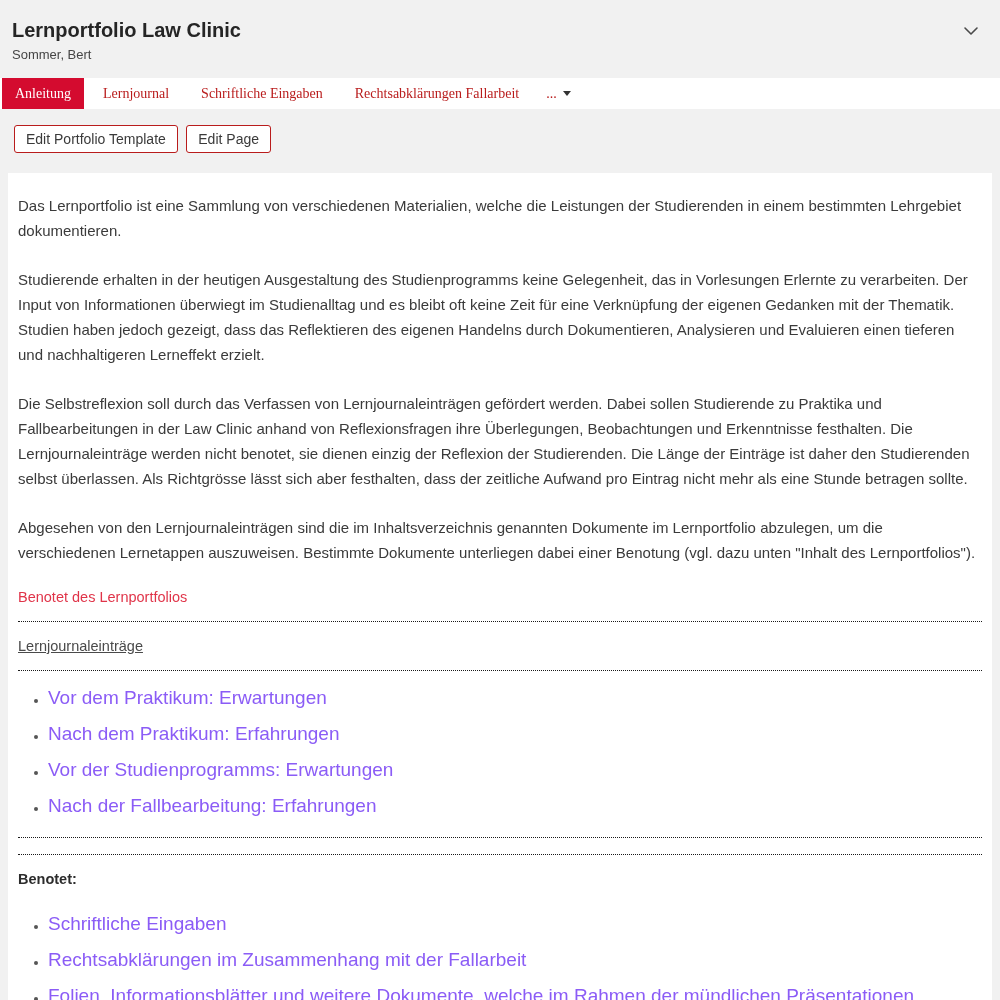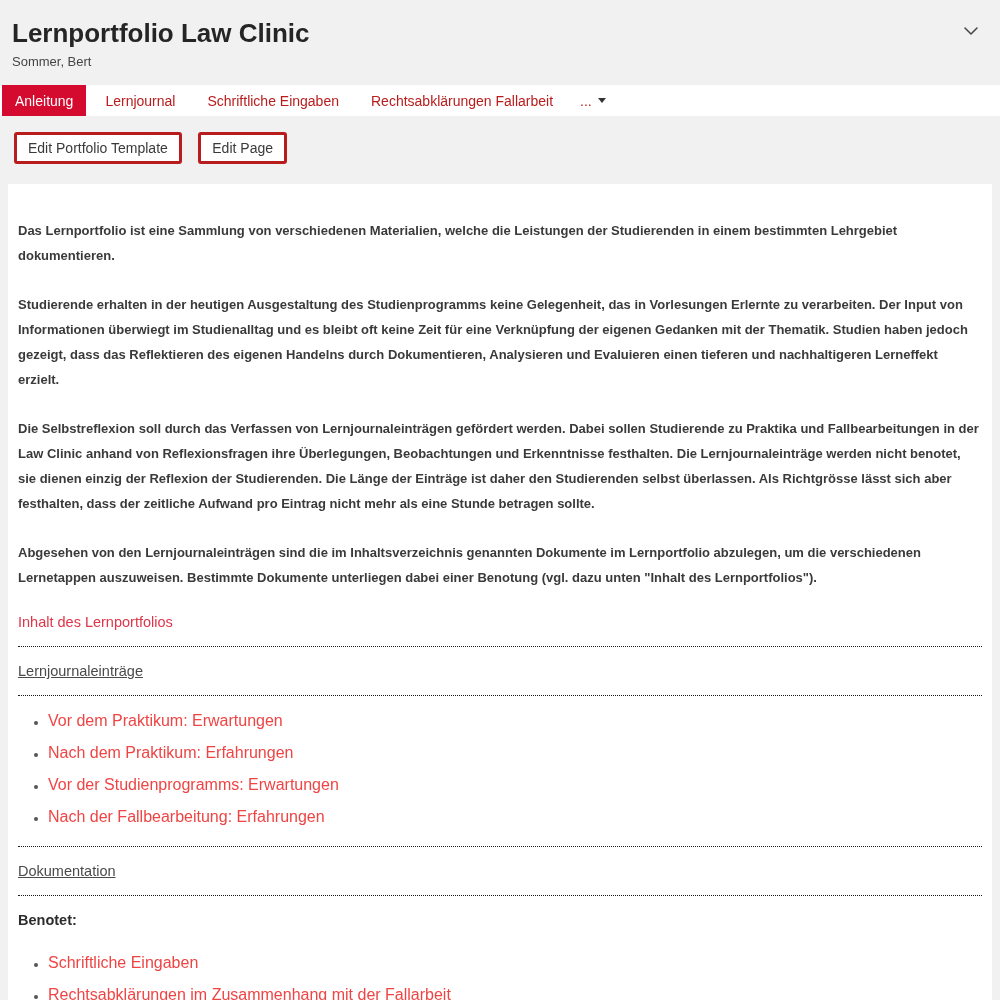--- a/index.html
+++ b/index.html
@@ -15,59 +15,59 @@
   *{box-sizing:border-box;}
   html,body{margin:0;padding:0;}
   body{
     width:1000px;height:1000px;overflow:hidden;
     background:var(--page-bg);
     font-family:"Liberation Sans","DejaVu Sans",sans-serif;
     color:var(--text);
   }
   
   .page-header{position:relative;padding:18px 12px 0 12px;}
-  .page-title{font-size:26px;font-weight:bold;color:var(--heading);line-height:1.2;}
+  .page-title{font-size:20px;font-weight:bold;color:var(--heading);line-height:1.2;}
   .page-subtitle{font-size:13px;color:#454545;margin-top:5px;}
   .header-chevron{
     position:absolute;top:22px;right:20px;width:18px;height:18px;cursor:pointer;
   }
   .header-chevron svg{display:block;}
   
   .tabbar{
     margin-top:16px;background:#ffffff;height:31px;
-    display:flex;align-items:stretch;padding-left:2px;white-space:nowrap;
+    display:flex;align-items:stretch;padding-left:2px;white-space:nowrap;font-family:Liberation Serif, serif;
   }
   .tab{
     display:flex;align-items:center;padding:0 13px;margin-right:6px;
     font-size:14px;color:#b91c1c;cursor:pointer;
   }
   .tab.active{background:var(--accent-red);color:#ffffff;}
   .tab.more{padding:0 8px;}
   .caret{
     display:inline-block;width:0;height:0;margin-left:6px;
     border-left:4px solid transparent;border-right:4px solid transparent;
     border-top:5px solid #333;
   }
   
   .toolbar{padding:16px 0 0 14px;}
   .btn{
-    display:inline-block;background:#ffffff;border:3px solid #b91c1c;border-radius:3px;
-    padding:5px 11px;font-size:14px;color:#3a3a3a;margin-right:12px;cursor:pointer;
+    display:inline-block;background:#ffffff;border:1px solid #b91c1c;border-radius:3px;
+    padding:5px 11px;font-size:14px;color:#3a3a3a;margin-right:4px;cursor:pointer;
   }
   
   .card{
     margin:20px 8px 0 8px;background:#ffffff;
     padding:20px 10px 20px 10px;min-height:812px;
   }
   .red-link{display:block;color:var(--link-red);font-size:14.5px;cursor:pointer;text-decoration:none;margin:0 0 4px 0;}
-  .para{font-size:13px;line-height:25px;margin:14px 0 24px 0;font-weight:bold;}
+  .para{font-size:15px;line-height:25px;margin:0 0 24px 0;}
   .sec-label{font-size:14.5px;color:#4a4a4a;margin:16px 0 16px 0;text-decoration:underline;}
   .dotted{border:none;border-top:1px dotted #1a1a1a;margin:16px 0;height:0;}
   ul.bullets{margin:14px 0 20px 0;padding-left:30px;}
-  ul.bullets li{font-size:16px;color:#ef4444;margin-bottom:14px;}
+  ul.bullets li{font-size:19px;color:#8b5cf6;margin-bottom:14px;}
   ul.bullets li::marker{color:#555;font-size:12px;}
   .bold-label{font-size:14.5px;font-weight:bold;color:#2c2c2c;margin:22px 0 26px 0;}
 </style>
 </head>
 <body>
 
 <header class="page-header">
   <div class="page-title">Lernportfolio Law Clinic</div>
   <div class="page-subtitle">Sommer, Bert</div>
   <span class="header-chevron">
@@ -94,38 +94,37 @@
 </div>
 
 <main class="card">
 
 
   <p class="para">Das Lernportfolio ist eine Sammlung von verschiedenen Materialien, welche die Leistungen der Studierenden in einem bestimmten Lehrgebiet dokumentieren.</p>
   <p class="para">Studierende erhalten in der heutigen Ausgestaltung des Studienprogramms keine Gelegenheit, das in Vorlesungen Erlernte zu verarbeiten. Der Input von Informationen überwiegt im Studienalltag und es bleibt oft keine Zeit für eine Verknüpfung der eigenen Gedanken mit der Thematik. Studien haben jedoch gezeigt, dass das Reflektieren des eigenen Handelns durch Dokumentieren, Analysieren und Evaluieren einen tieferen und nachhaltigeren Lerneffekt erzielt.</p>
   <p class="para">Die Selbstreflexion soll durch das Verfassen von Lernjournaleinträgen gefördert werden. Dabei sollen Studierende zu Praktika und Fallbearbeitungen in der Law Clinic anhand von Reflexionsfragen ihre Überlegungen, Beobachtungen und Erkenntnisse festhalten. Die Lernjournaleinträge werden nicht benotet, sie dienen einzig der Reflexion der Studierenden. Die Länge der Einträge ist daher den Studierenden selbst überlassen. Als Richtgrösse lässt sich aber festhalten, dass der zeitliche Aufwand pro Eintrag nicht mehr als eine Stunde betragen sollte.</p>
   <p class="para">Abgesehen von den Lernjournaleinträgen sind die im Inhaltsverzeichnis genannten Dokumente im Lernportfolio abzulegen, um die verschiedenen Lernetappen auszuweisen. Bestimmte Dokumente unterliegen dabei einer Benotung (vgl. dazu unten "Inhalt des Lernportfolios").</p>
 
-  <a class="red-link">Inhalt des Lernportfolios</a>
+  <a class="red-link">Benotet des Lernportfolios</a>
 
   <hr class="dotted">
 
   <div class="sec-label">Lernjournaleinträge</div>
 
   <hr class="dotted">
 
   <ul class="bullets">
     <li>Vor dem Praktikum: Erwartungen</li>
     <li>Nach dem Praktikum: Erfahrungen</li>
     <li>Vor der Studienprogramms: Erwartungen</li>
     <li>Nach der Fallbearbeitung: Erfahrungen</li>
   </ul>
 
   <hr class="dotted">
 
-  <div class="sec-label">Dokumentation</div>
 
   <hr class="dotted">
 
   <div class="bold-label" style="margin-top:14px;">Benotet:</div>
   <ul class="bullets">
     <li>Schriftliche Eingaben</li>
     <li>Rechtsabklärungen im Zusammenhang mit der Fallarbeit</li>
     <li>Folien, Informationsblätter und weitere Dokumente, welche im Rahmen der mündlichen Präsentationen verwendet wurden</li>
   </ul>
 

